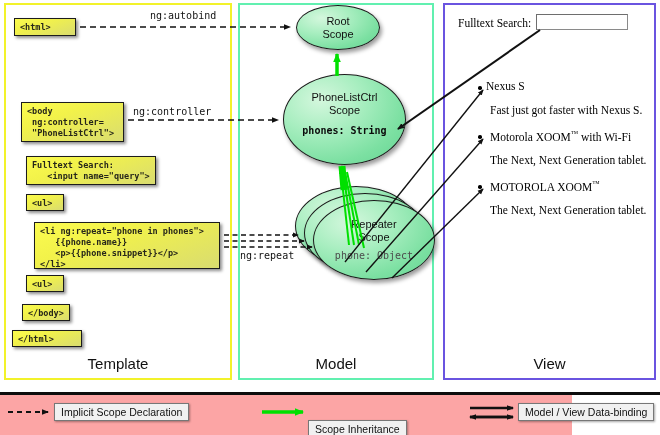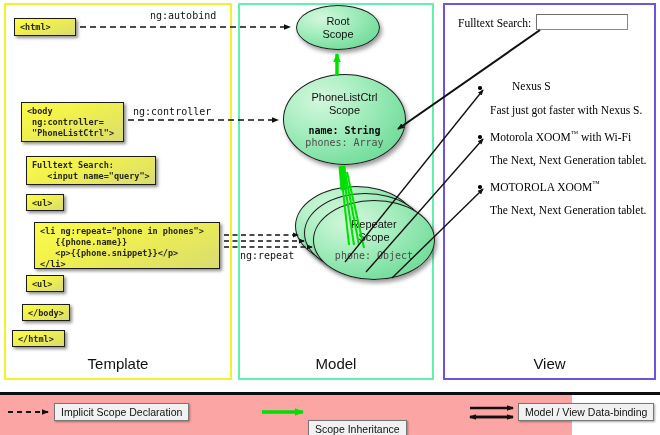--- a/index.html
+++ b/index.html
@@ -90,51 +90,50 @@
 
   <div class="code-box" style="left:34px;top:222px;width:186px;height:47px;">&lt;li ng:repeat="phone in phones"&gt;
    {{phone.name}}
    &lt;p&gt;{{phone.snippet}}&lt;/p&gt;
 &lt;/li&gt;</div>
 
   <div class="code-box" style="left:26px;top:275px;width:38px;height:17px;">&lt;ul&gt;</div>
 
   <div class="code-box" style="left:22px;top:304px;width:48px;height:17px;">&lt;/body&gt;</div>
 
-  <div class="code-box" style="left:12px;top:330px;width:53px;height:17px;">&lt;/html&gt;</div>
+  <div class="code-box" style="left:12px;top:330px;width:70px;height:17px;">&lt;/html&gt;</div>
 
   <div class="annot" style="left:150px;top:10px;">ng:autobind</div>
   <div class="annot" style="left:133px;top:106px;">ng:controller</div>
   <div class="annot" style="left:240px;top:222px;margin-top:28px;">ng:repeat</div>
 
   <div class="ellipse" style="left:296px;top:5px;width:84px;height:45px;">
     <div class="e-title" style="top:9px;">Root</div>
     <div class="e-title" style="top:22px;">Scope</div>
   </div>
 
   <div class="ellipse" style="left:283px;top:74px;width:123px;height:91px;">
     <div class="e-title" style="top:16px;">PhoneListCtrl</div>
     <div class="e-title" style="top:29px;">Scope</div>
-    <div class="e-props prop-bold" style="top:50px;">name: String</div>
-    <div class="e-props prop-dim" style="top:62px;">phones: Array</div>
+    <div class="e-props prop-bold" style="top:50px;">phones: String</div>
   </div>
 
   <div class="ellipse" style="left:295px;top:186px;width:122px;height:80px;"></div>
   <div class="ellipse" style="left:304px;top:193px;width:122px;height:80px;"></div>
   <div class="ellipse" style="left:313px;top:200px;width:122px;height:80px;">
     <div class="e-title" style="top:17px;">Repeater</div>
     <div class="e-title" style="top:30px;">Scope</div>
     <div class="e-props prop-dim" style="top:49px;">phone: Object</div>
   </div>
 
   <div class="view-label" style="left:458px;top:17px;">Fulltext Search:</div>
   <input class="view-input" style="left: 536px; top: 14px; width: 92px; height: 16px;" value="">
 
   <div class="view-bullet" style="left:478px;top:86px;"></div>
-  <div class="view-item" style="left:512px;top:80px;">Nexus S</div>
+  <div class="view-item" style="left:486px;top:80px;">Nexus S</div>
   <div class="view-snip" style="left:490px;top:104px;">Fast just got faster with Nexus S.</div>
 
   <div class="view-bullet" style="left:478px;top:135px;"></div>
   <div class="view-item" style="left:490px;top:129px;"><span>Motorola XOOM</span><span class="tm">™</span><span> with Wi-Fi</span></div>
   <div class="view-snip" style="left:490px;top:154px;">The Next, Next Generation tablet.</div>
 
   <div class="view-bullet" style="left:478px;top:185px;"></div>
   <div class="view-item" style="left:490px;top:179px;"><span>MOTOROLA XOOM</span><span class="tm">™</span></div>
   <div class="view-snip" style="left:490px;top:204px;">The Next, Next Generation tablet.</div>
 

